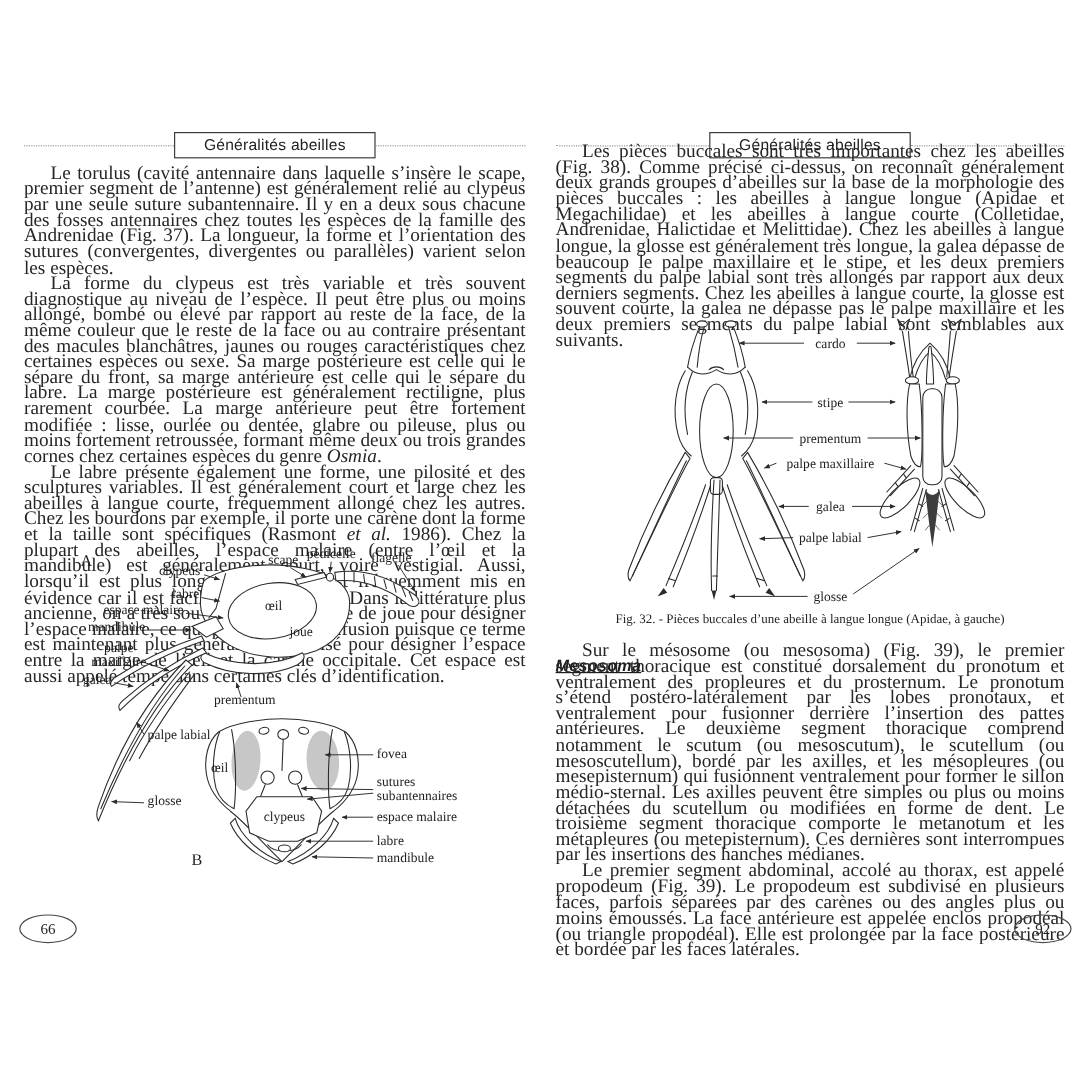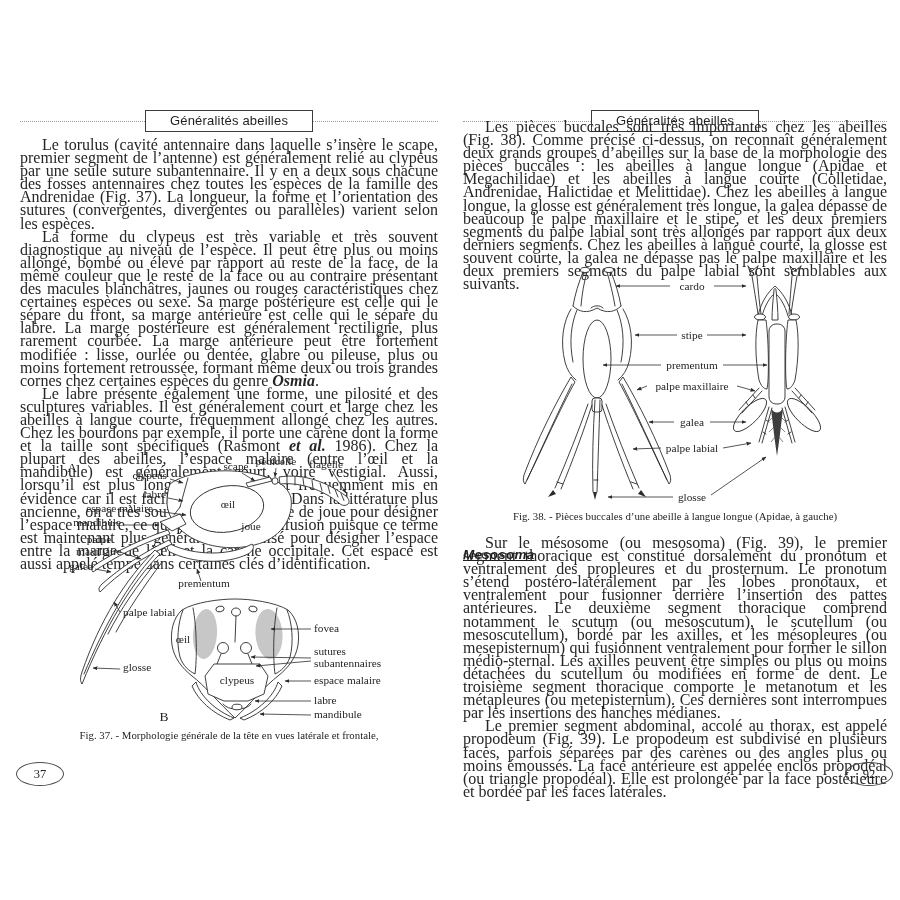--- a/index.html
+++ b/index.html
@@ -16,21 +16,21 @@
   .head-box{
     border:1.2px solid #3c3c3c;padding:2px 24px 3px;white-space:nowrap;
     font-family:"Liberation Sans", sans-serif;font-size:13px;color:#1e1e1e;letter-spacing:.2px;
   }
 
   .body-text{position:absolute;left:0;right:0;}
   .body-text p{
     margin:0;text-indent:22px;text-align:justify;text-align-last:left;
     font-size:16px;line-height:13.1px;
   }
-  .it{font-style:italic;font-weight:bold;}
+  .it{font-style:italic;}
 
   .fig{position:absolute;left:0;}
   .caption{position:absolute;left:0;right:0;text-align:center;font-size:10.8px;line-height:13.8px;color:#242424;}
 
   .section-heading{
     position:absolute;left:0;margin:0;
     font-family:"Liberation Sans", sans-serif;font-style:italic;font-weight:bold;
     font-size:13.5px;color:#1e1e1e;letter-spacing:.2px;text-decoration:underline;
   }
 
@@ -154,24 +154,23 @@
         <text x="294" y="215">subantennaires</text>
         <text x="294" y="232">espace malaire</text>
         <text x="217" y="232" text-anchor="middle">clypeus</text>
         <text x="294" y="252">labre</text>
         <text x="294" y="266">mandibule</text>
         <text class="panel" x="144" y="269" text-anchor="middle">B</text>
       </g>
     </svg>
 
     <div class="caption" style="top:729px">
-      <div>Fig. 37. - Morphologie générale de la tête en vues latérale et frontale,</div>
-    </div>
-
-    <div class="pagenum" style="left:-4px">37</div>
+    </div>
+
+    <div class="pagenum" style="left:-4px">66</div>
   </section>
 
   <section class="page page-right">
 
     <header class="running-head">
       <span class="head-rule"></span>
       <span class="head-box">Généralités abeilles</span>
       <span class="head-rule"></span>
     </header>
 
@@ -248,21 +247,21 @@
         <text x="229" y="77" text-anchor="middle">stipe</text>
         <text x="229" y="107" text-anchor="middle">prementum</text>
         <text x="229" y="128" text-anchor="middle">palpe maxillaire</text>
         <text x="229" y="164" text-anchor="middle">galea</text>
         <text x="229" y="190" text-anchor="middle">palpe labial</text>
         <text x="229" y="239" text-anchor="middle">glosse</text>
       </g>
     </svg>
 
     <div class="caption" style="top:510px">
-      <div>Fig. 38. - Pièces buccales d’une abeille à langue longue (Apidae, à gauche)</div>
+      <div>Fig. 32. - Pièces buccales d’une abeille à langue longue (Apidae, à gauche)</div>
     </div>
 
     <h2 class="section-heading" style="top:547px">Mesosoma</h2>
 
     <div class="body-text" style="top:536px">
       <p>Sur le mésosome (ou mesosoma) (Fig. 39), le premier segment thoracique est constitué dorsalement du pronotum et ventralement des propleures et du prosternum. Le pronotum s’étend postéro-latéralement par les lobes pronotaux, et ventralement pour fusionner derrière l’insertion des pattes antérieures. Le deuxième segment thoracique comprend notamment le scutum (ou mesoscutum), le scutellum (ou mesoscutellum), bordé par les axilles, et les mésopleures (ou mesepisternum) qui fusionnent ventralement pour former le sillon médio-sternal. Les axilles peuvent être simples ou plus ou moins détachées du scutellum ou modifiées en forme de dent. Le troisième segment thoracique comporte le metanotum et les métapleures (ou metepisternum). Ces dernières sont interrompues par les insertions des hanches médianes.</p>
       <p>Le premier segment abdominal, accolé au thorax, est appelé propodeum (Fig. 39). Le propodeum est subdivisé en plusieurs faces, parfois séparées par des carènes ou des angles plus ou moins émoussés. La face antérieure est appelée enclos propodéal (ou triangle propodéal). Elle est prolongée par la face postérieure et bordée par les faces latérales.</p>
     </div>
 
     <div class="pagenum" style="left:382px">92</div>

